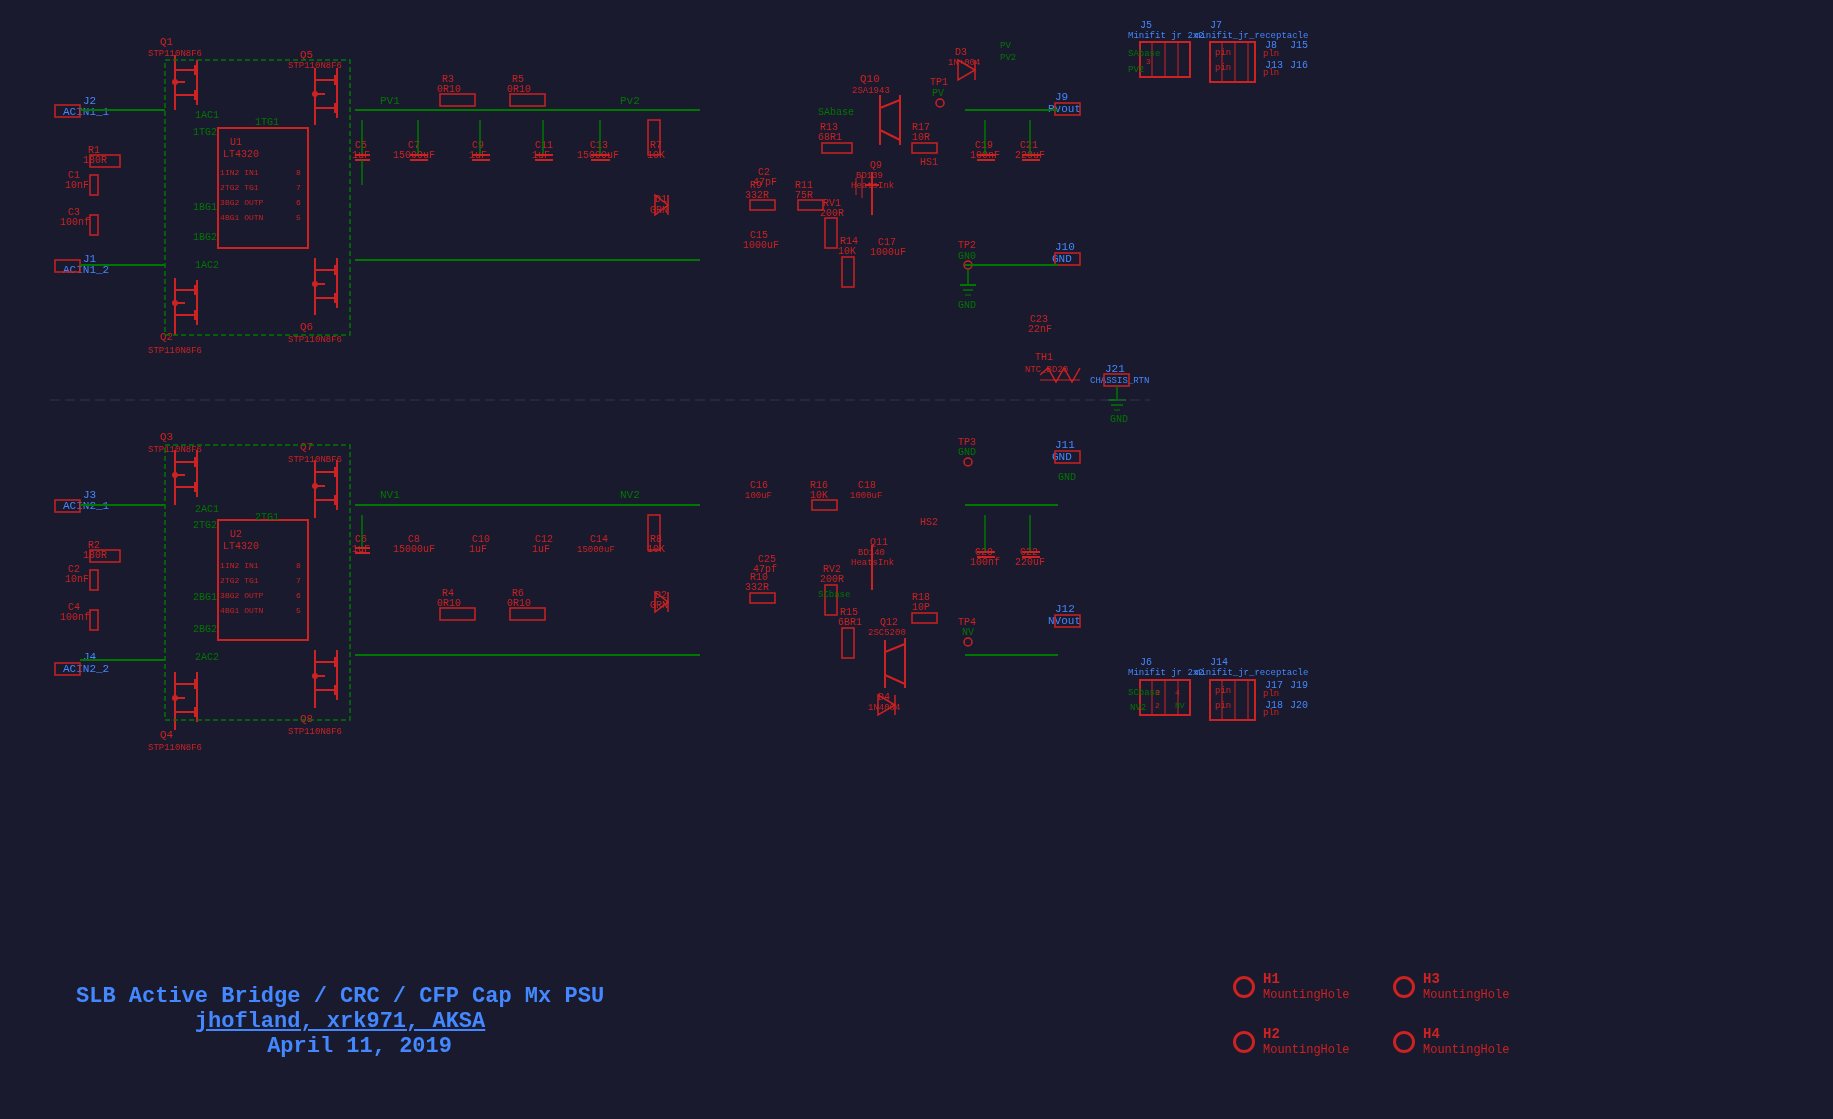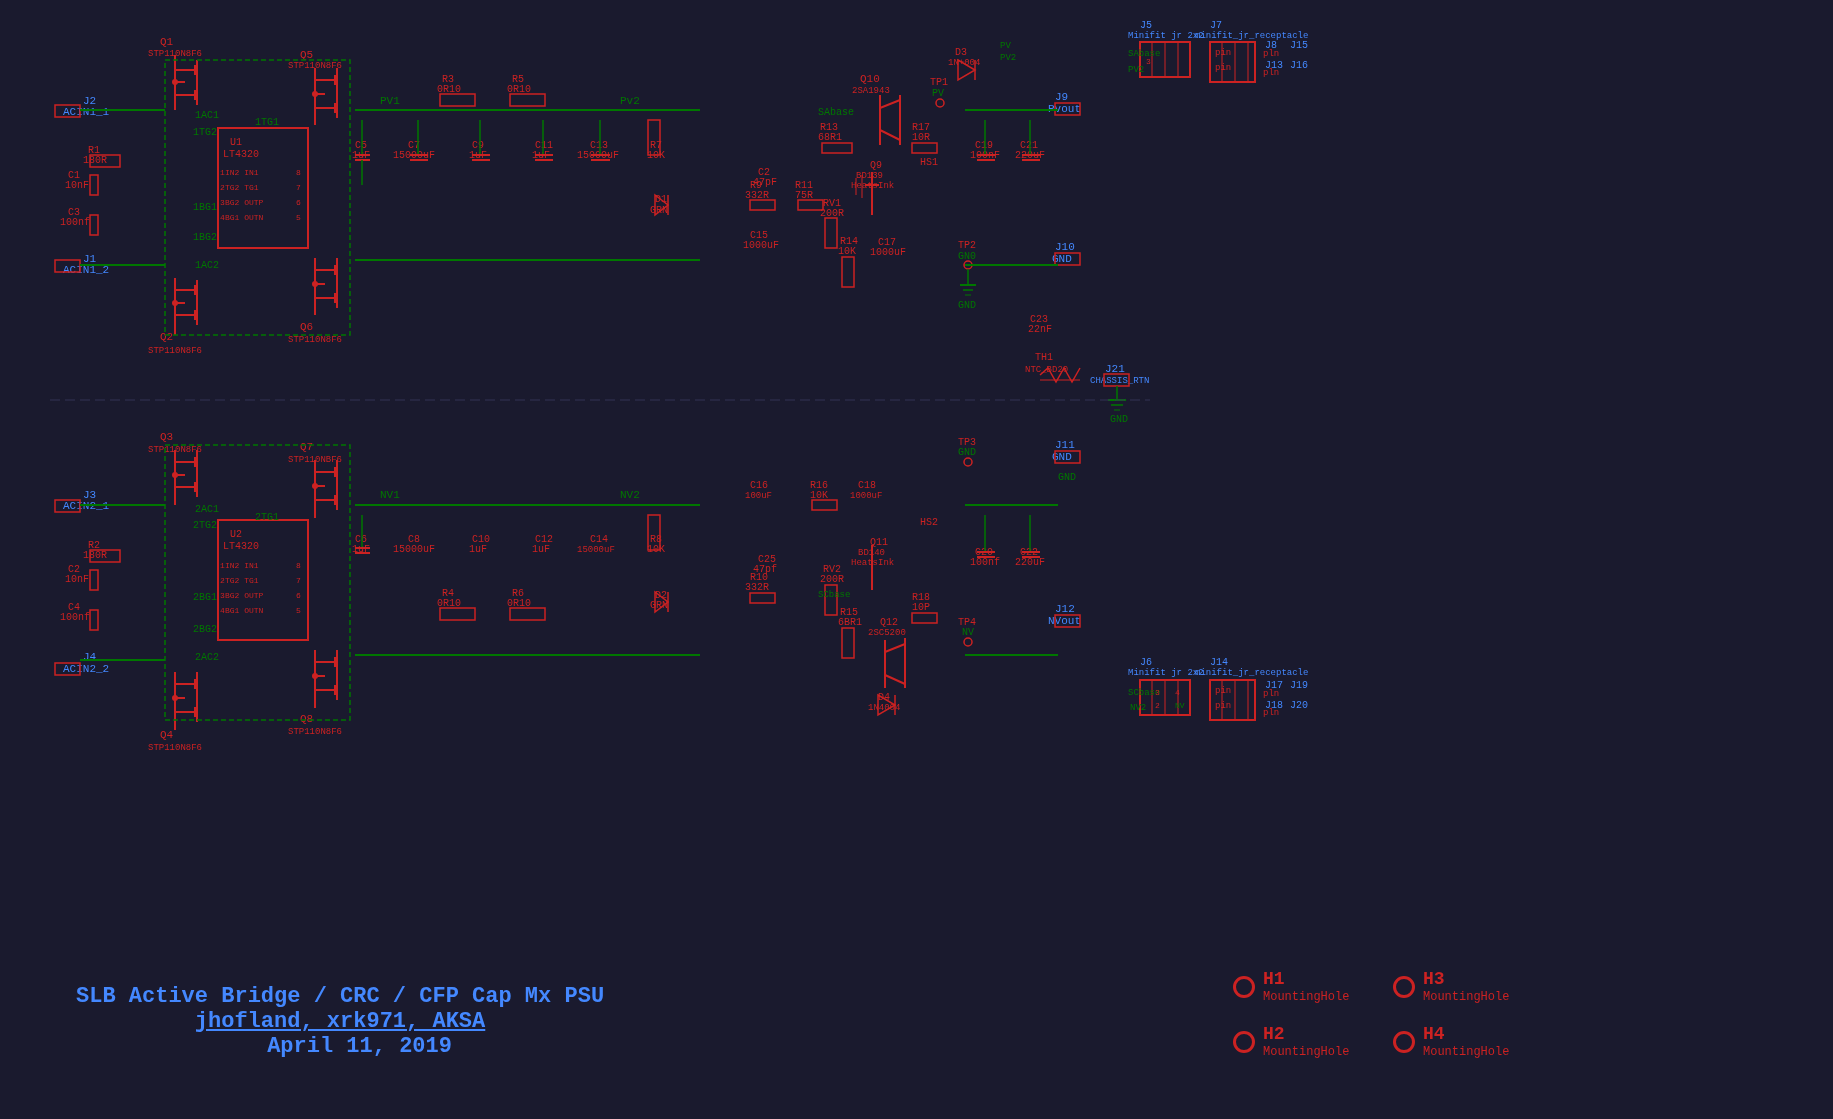--- a/index.html
+++ b/index.html
@@ -54,21 +54,21 @@
       border: 3px solid #cc2222;
       background: transparent;
       flex-shrink: 0;
     }
     .mh-label {
       color: #cc2222;
       font-size: 12px;
       font-family: 'Courier New', monospace;
       line-height: 1.2;
     }
-    .mh-name { font-weight: bold; font-size: 18px; }
+    .mh-name { font-weight: bold; font-size: 14px; }
   </style>
 </head>
 <body>
 
 <div id="schematic-canvas">
   <svg viewBox="0 0 1833 1119" xmlns="http://www.w3.org/2000/svg">
 
     <rect width="1833" height="1119" fill="#1a1a2e"></rect>
 
     <g>

